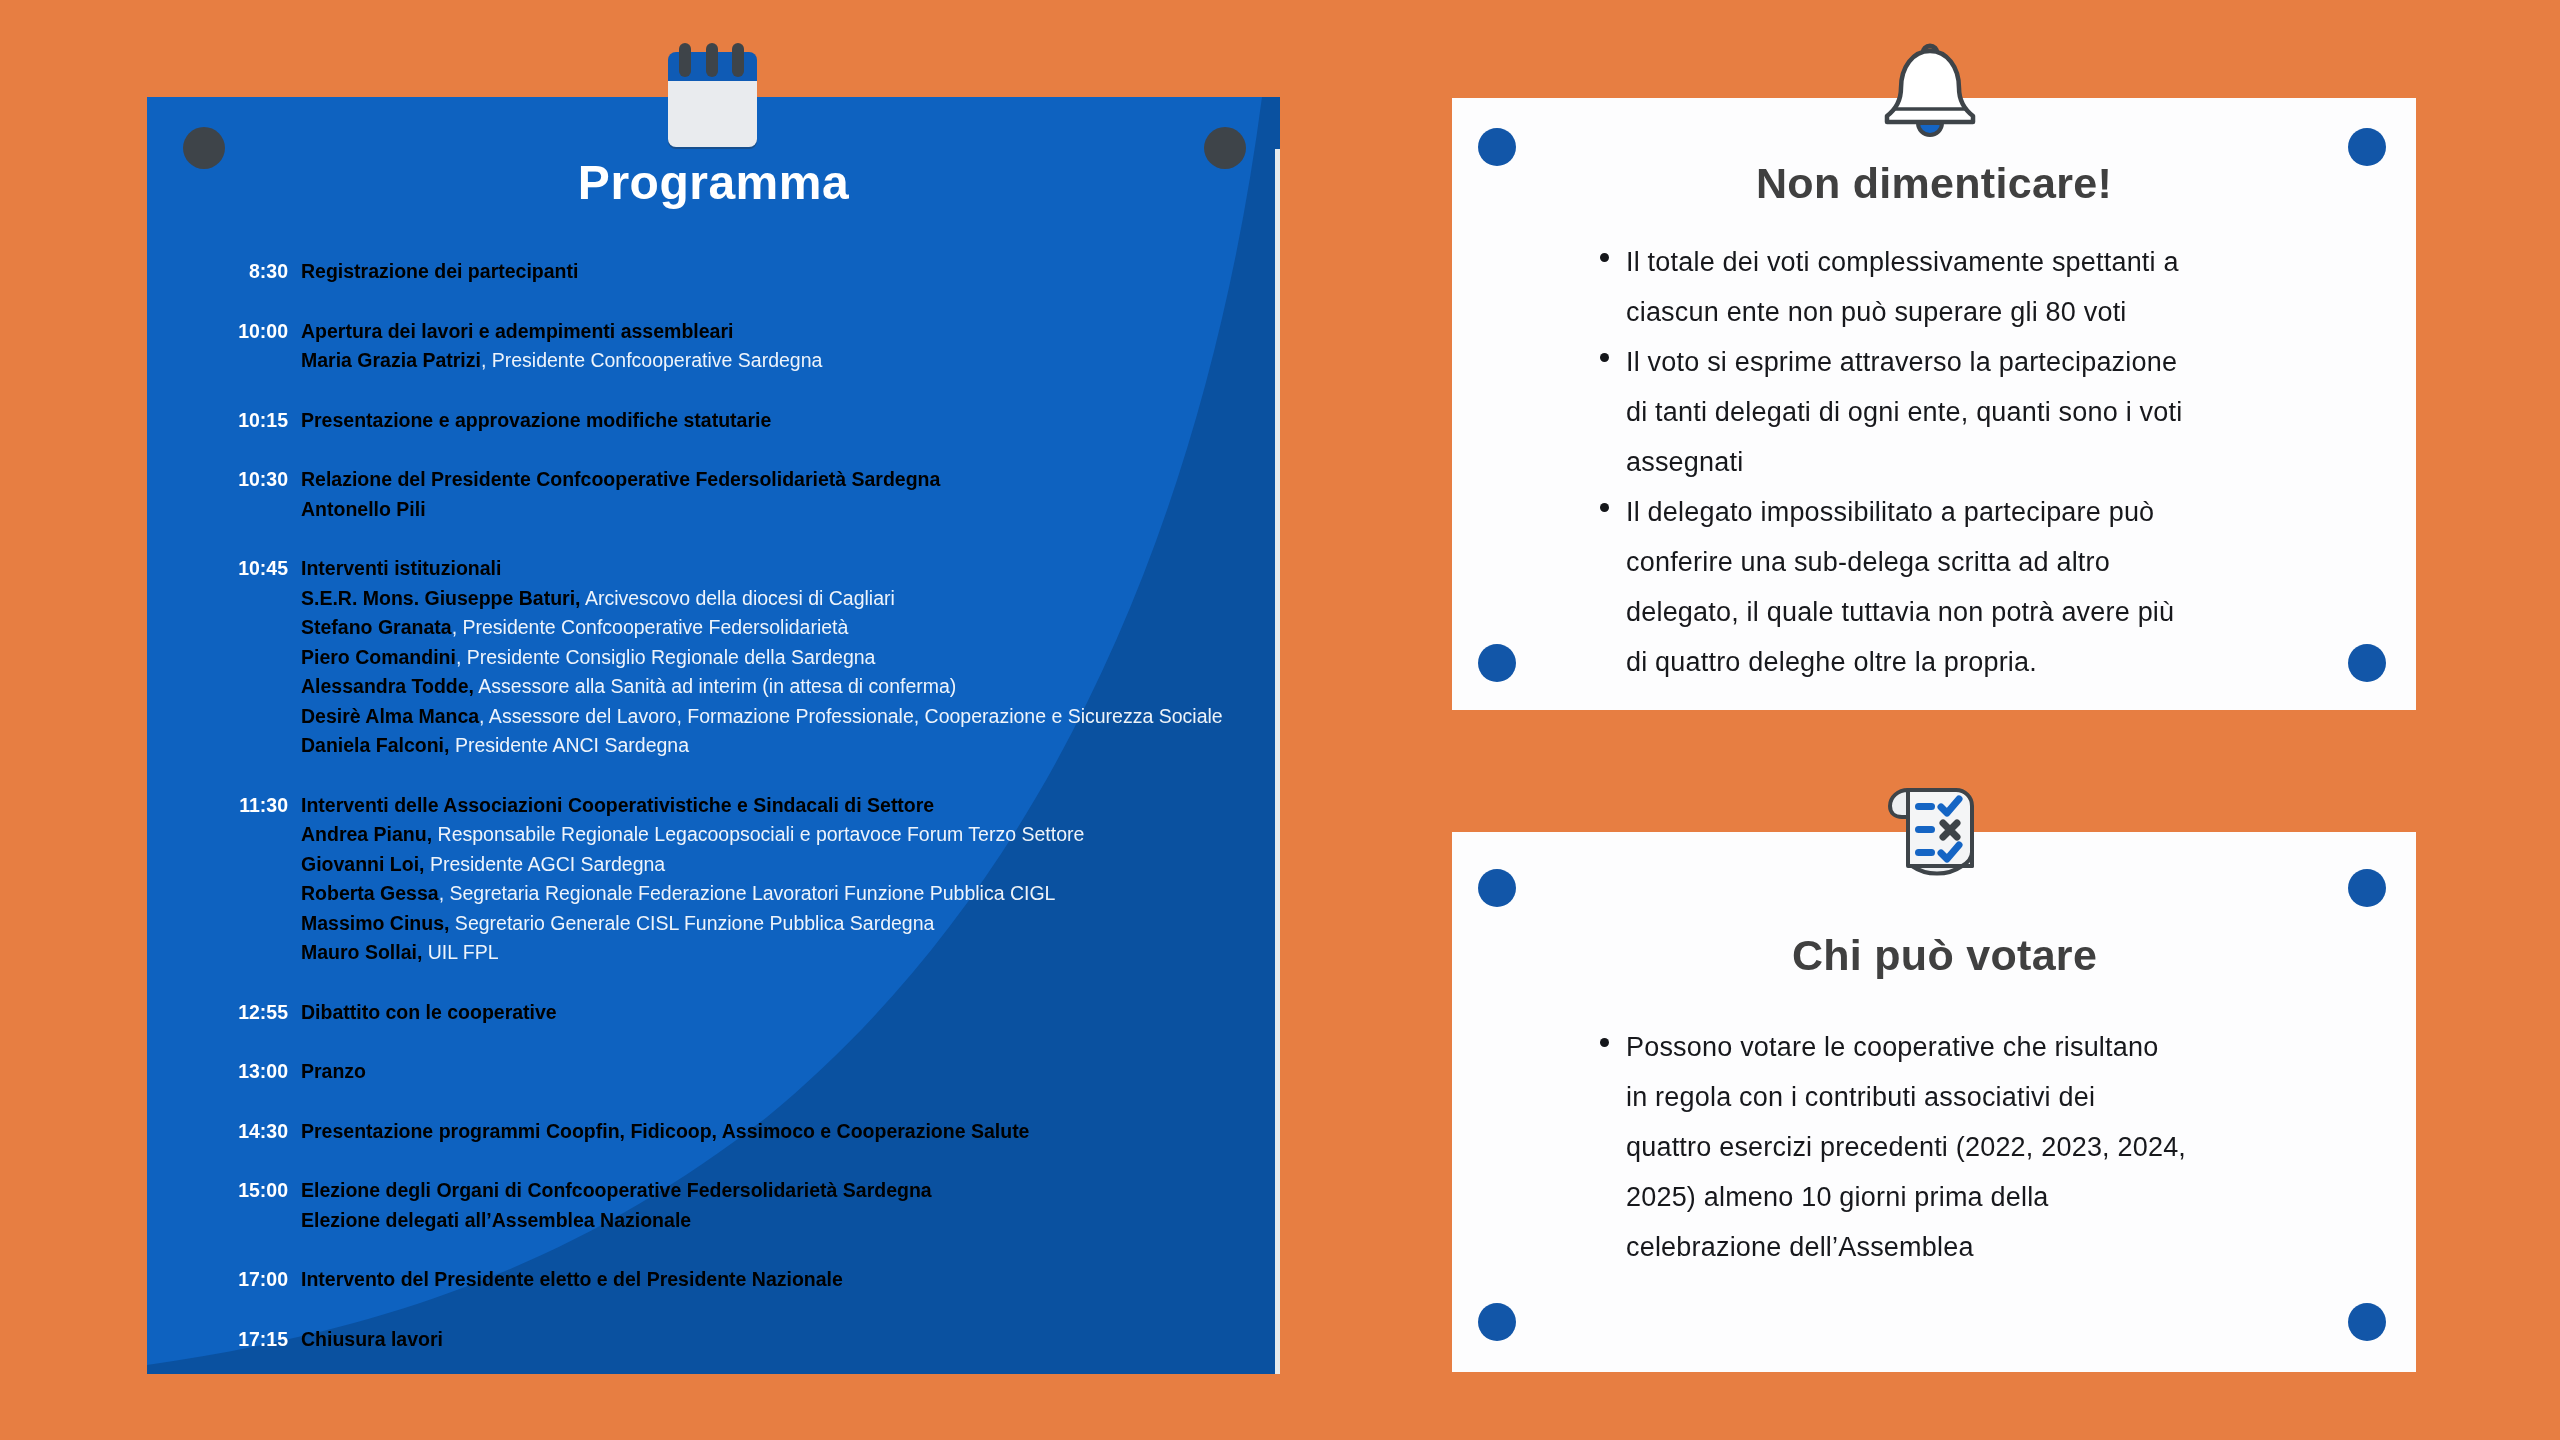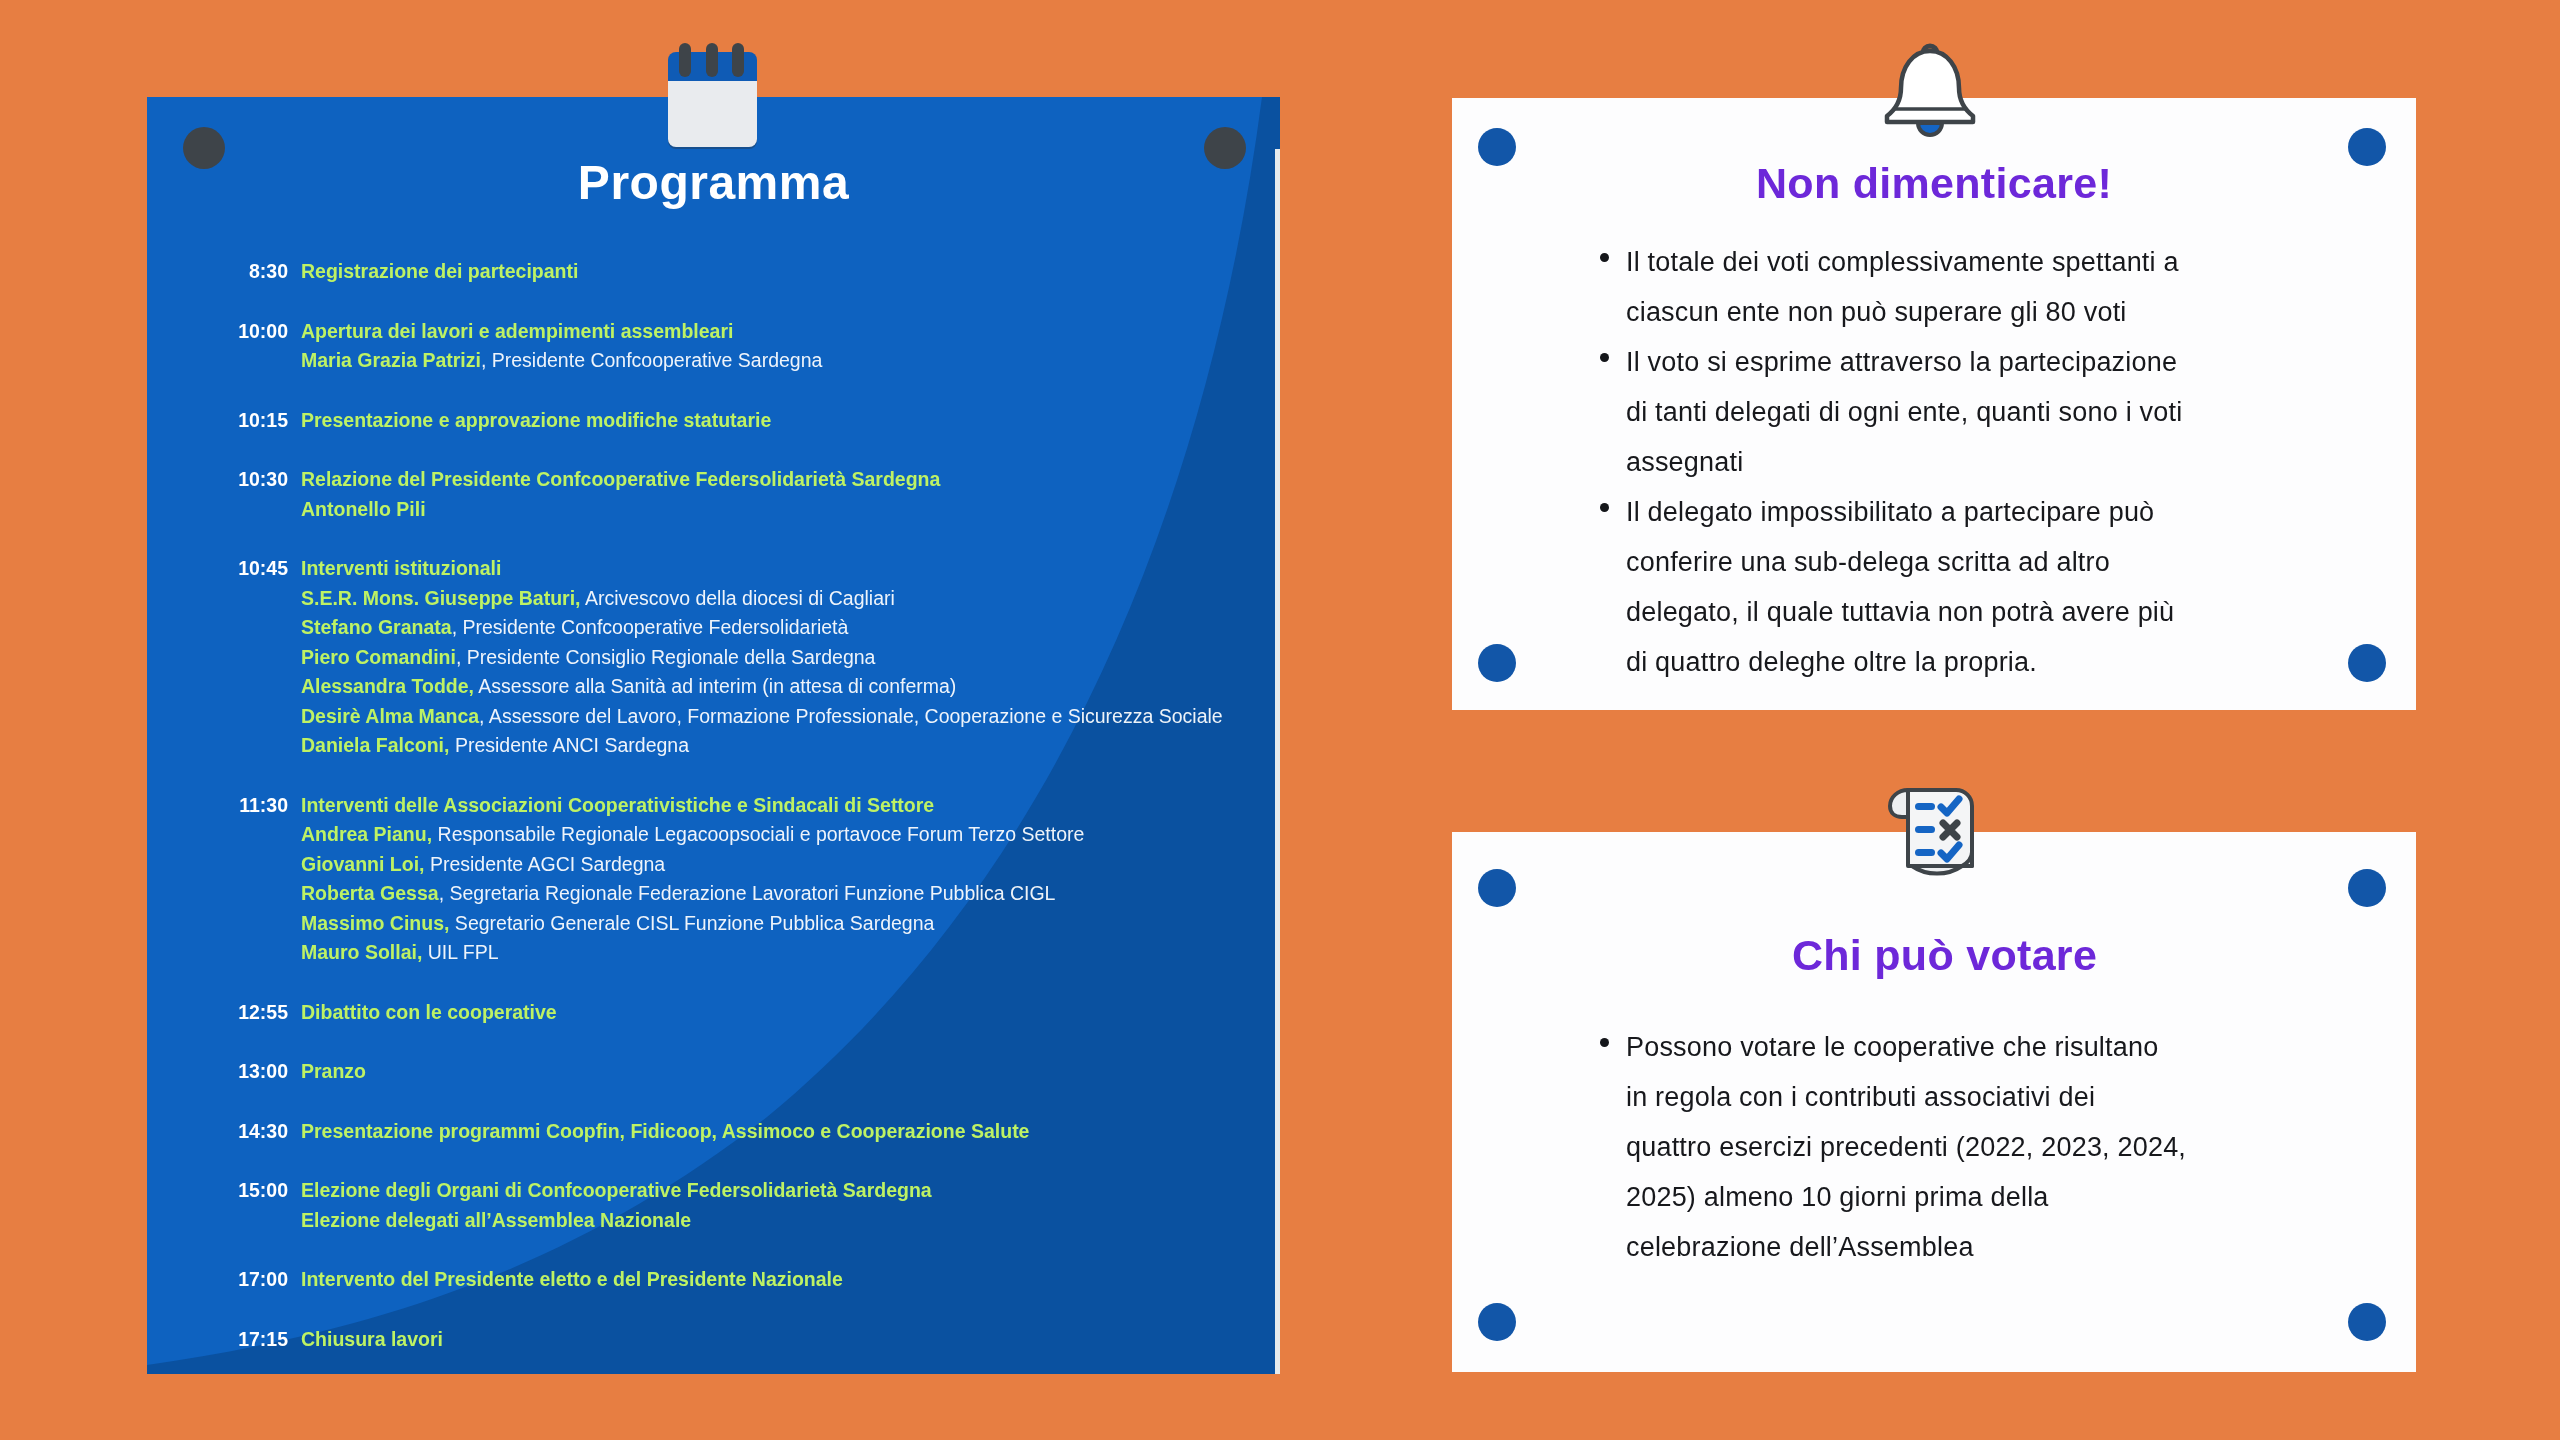--- a/index.html
+++ b/index.html
@@ -26,21 +26,21 @@
     text-align:center;color:#FFFFFF;font-size:48px;font-weight:bold;letter-spacing:.5px;
   }
   .schedule{position:absolute;left:0;top:160px;width:100%;}
   .item{display:flex;margin-bottom:30px;}
   .time{
     width:141px;flex:none;text-align:right;
     color:#FFFFFF;font-weight:bold;font-size:19.5px;line-height:29.5px;
   }
   .desc{margin-left:13px;max-width:960px;}
   .line{font-size:19.5px;line-height:29.5px;color:#FFFFFF;white-space:nowrap;}
-  .line .b{font-weight:bold;color:#bef264;}
+  .line .b{font-weight:bold;color:#000000;}
   .line .r{font-weight:normal;color:rgba(255,255,255,.93);}
 
   
   .cal{position:absolute;left:668px;top:43px;width:89px;height:104px;}
   .cal .peg{position:absolute;top:0;width:12px;height:34px;border-radius:6px;background:#3E4449;z-index:2;}
   .cal .p1{left:11px;} .cal .p2{left:38px;} .cal .p3{left:64px;}
   .cal .head{position:absolute;top:9px;left:0;right:0;height:29px;background:#0F5BB5;border-radius:8px 8px 0 0;z-index:1;}
   .cal .body{position:absolute;top:38px;left:0;right:0;height:66px;background:#E9EBEE;border-radius:0 0 8px 8px;z-index:1;box-shadow:0 2px 0 rgba(40,46,50,.35);}
 
   
@@ -48,21 +48,21 @@
   .card1{top:98px;height:612px;}
   .card2{top:832px;height:540px;}
   .cdot{position:absolute;width:38px;height:38px;border-radius:50%;background:#1256A8;}
   .cd-tl{left:26px;} .cd-tr{left:896px;} .cd-bl{left:26px;} .cd-br{left:896px;}
   .card1 .cd-tl,.card1 .cd-tr{top:30px;}
   .card1 .cd-bl,.card1 .cd-br{top:546px;}
   .card2 .cd-tl,.card2 .cd-tr{top:37px;}
   .card2 .cd-bl,.card2 .cd-br{top:471px;}
   .card-title{
     position:absolute;left:0;right:0;margin:0;text-align:center;
-    color:#6d28d9;font-weight:bold;font-size:43px;line-height:50px;letter-spacing:.3px;
+    color:#404040;font-weight:bold;font-size:43px;line-height:50px;letter-spacing:.3px;
   }
   .card1 .card-title{top:60px;}
   .card2 .card-title{top:98px;padding-left:21px;}
   .bullets{position:absolute;left:148px;width:760px;}
   .card1 .bullets{top:139px;}
   .card2 .bullets{top:190px;}
   .bullet{display:flex;}
   .bdot{width:9px;height:9px;border-radius:50%;background:#14161a;margin:16px 17px 0 0;flex:none;}
   .btext{
     font-size:27px;line-height:50px;color:#17181C;letter-spacing:.2px;

